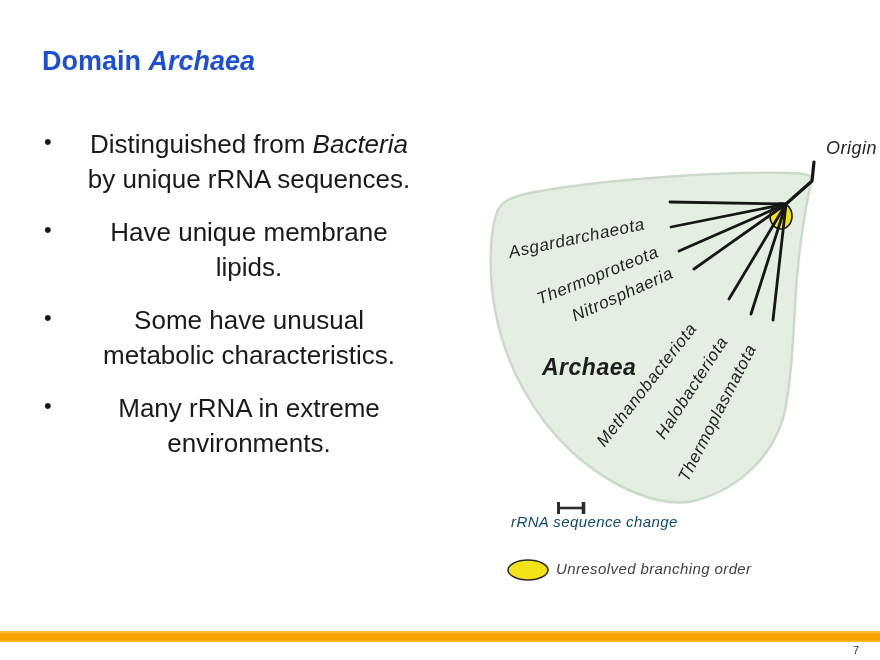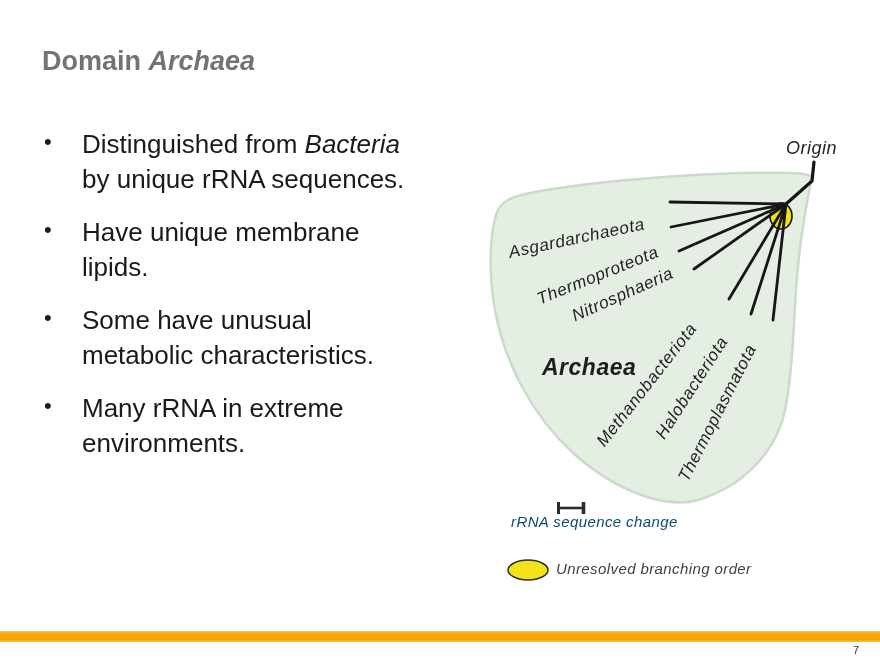--- a/index.html
+++ b/index.html
@@ -14,34 +14,35 @@
   }
 
   
   .title {
     position: absolute;
     left: 42px;
     top: 46px;
     margin: 0;
     font-size: 27px;
     font-weight: bold;
-    color: #737373;
+    color: #1d4ed8;
     white-space: nowrap;
   }
   .title .em { font-style: italic; }
 
   
   .bullets {
     position: absolute;
     left: 42px;
     top: 127px;
     width: 378px;
     margin: 0;
     padding: 0;
     list-style: none;
+    text-align: center;
   }
   .bullets li {
     position: relative;
     padding-left: 40px;
     width: 334px;
     font-size: 26px;
     line-height: 35px;
     margin-bottom: 18px;
     color: #1a1a1a;
   }
@@ -66,21 +67,21 @@
     position: absolute;
     font-style: italic;
     color: #242424;
     white-space: nowrap;
   }
   .taxon {
     font-size: 17px;
     letter-spacing: 0.6px;
     color: #1f1f1f;
   }
-  .lbl-origin { left: 786px; top: 138px; font-size: 18px; letter-spacing: 0.5px; }
+  .lbl-origin { left: 826px; top: 138px; font-size: 18px; letter-spacing: 0.5px; }
   .lbl-nano   { left: 517px; top: 192px; }
   .lbl-asgard { left: 509px; top: 243px; transform: rotate(-12deg); transform-origin: left center; }
   .lbl-thermo { left: 538px; top: 290px; transform: rotate(-22deg); transform-origin: left center; }
   .lbl-nitro  { left: 573px; top: 307px; transform: rotate(-24deg); transform-origin: left center; }
   .lbl-methano  { left: 610px; top: 430px; height: 22px; transform: rotate(-52deg); transform-origin: left bottom; }
   .lbl-halo     { left: 670px; top: 422px; height: 22px; transform: rotate(-57deg); transform-origin: left bottom; }
   .lbl-thermopl { left: 694px; top: 464px; height: 22px; transform: rotate(-63deg); transform-origin: left bottom; }
   .lbl-archaea {
     left: 542px; top: 354px;
     font-size: 23px;

